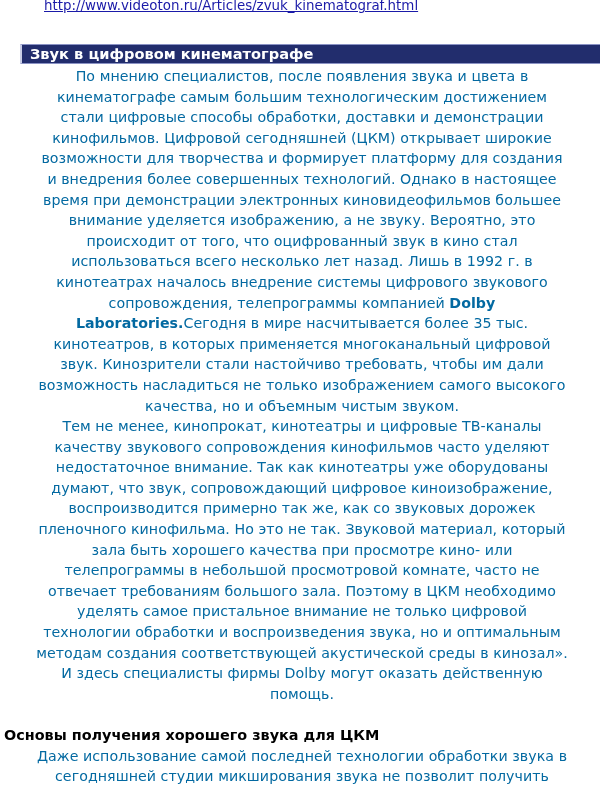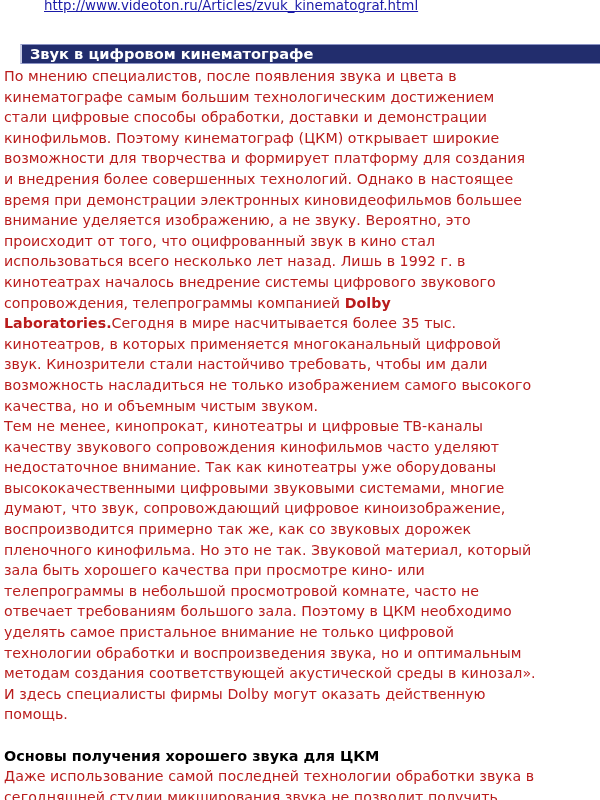--- a/index.html
+++ b/index.html
@@ -56,22 +56,23 @@
       top: 66px;
       width: 596px;
     }
     .line {
       display: block;
       font-family: "DejaVu Sans", sans-serif;
       font-size: 14.2px;
       line-height: 20.6px;
       height: 20.6px;
       white-space: nowrap;
-      color: #b91c1c;
+      color: #0369a1;
       letter-spacing: 0.05px;
+      text-align: center;
     }
     .line b {
       font-weight: bold;
     }
     .gap {
       display: block;
       height: 20.6px;
     }
     .subheading {
       display: block;
@@ -91,41 +92,40 @@
 
 <div class="section-bar">
   <span class="title">Звук в цифровом кинематографе</span>
 </div>
 
 <div class="article">
   <div>
     <span class="line">По мнению специалистов, после появления звука и цвета в</span>
     <span class="line">кинематографе самым большим технологическим достижением</span>
     <span class="line">стали цифровые способы обработки, доставки и демонстрации</span>
-    <span class="line">кинофильмов. Поэтому кинематограф (ЦКМ) открывает широкие</span>
+    <span class="line">кинофильмов. Цифровой сегодняшней (ЦКМ) открывает широкие</span>
     <span class="line">возможности для творчества и формирует платформу для создания</span>
     <span class="line">и внедрения более совершенных технологий. Однако в настоящее</span>
     <span class="line">время при демонстрации электронных киновидеофильмов большее</span>
     <span class="line">внимание уделяется изображению, а не звуку. Вероятно, это</span>
     <span class="line">происходит от того, что оцифрованный звук в кино стал</span>
     <span class="line">использоваться всего несколько лет назад. Лишь в 1992 г. в</span>
     <span class="line">кинотеатрах началось внедрение системы цифрового звукового</span>
     <span class="line"><span>сопровождения, телепрограммы компанией </span><b>Dolby</b></span>
     <span class="line"><b>Laboratories.</b><span>Сегодня в мире насчитывается более 35 тыс.</span></span>
     <span class="line">кинотеатров, в которых применяется многоканальный цифровой</span>
     <span class="line">звук. Кинозрители стали настойчиво требовать, чтобы им дали</span>
     <span class="line">возможность насладиться не только изображением самого высокого</span>
     <span class="line">качества, но и объемным чистым звуком.</span>
   </div>
 
   <div>
     <span class="line">Тем не менее, кинопрокат, кинотеатры и цифровые ТВ-каналы</span>
     <span class="line">качеству звукового сопровождения кинофильмов часто уделяют</span>
     <span class="line">недостаточное внимание. Так как кинотеатры уже оборудованы</span>
-    <span class="line">высококачественными цифровыми звуковыми системами, многие</span>
     <span class="line">думают, что звук, сопровождающий цифровое киноизображение,</span>
     <span class="line">воспроизводится примерно так же, как со звуковых дорожек</span>
     <span class="line">пленочного кинофильма. Но это не так. Звуковой материал, который</span>
     <span class="line">зала быть хорошего качества при просмотре кино- или</span>
     <span class="line">телепрограммы в небольшой просмотровой комнате, часто не</span>
     <span class="line">отвечает требованиям большого зала. Поэтому в ЦКМ необходимо</span>
     <span class="line">уделять самое пристальное внимание не только цифровой</span>
     <span class="line">технологии обработки и воспроизведения звука, но и оптимальным</span>
     <span class="line">методам создания соответствующей акустической среды в кинозал».</span>
     <span class="line">И здесь специалисты фирмы Dolby могут оказать действенную</span>

